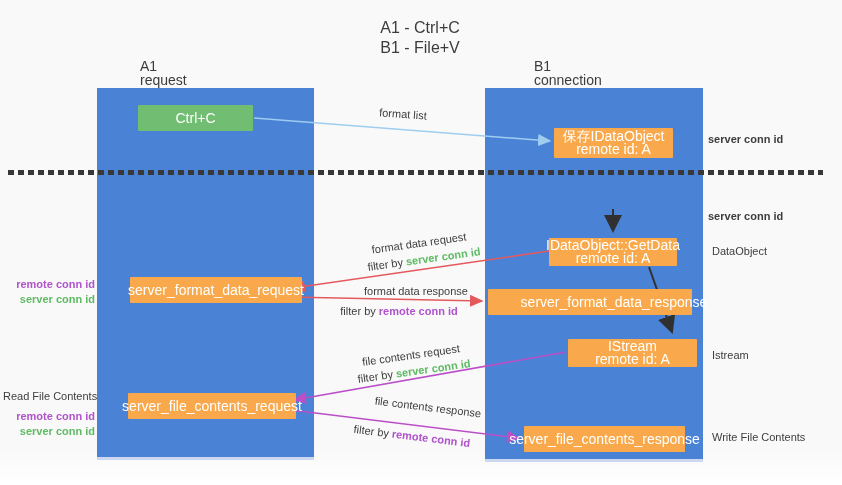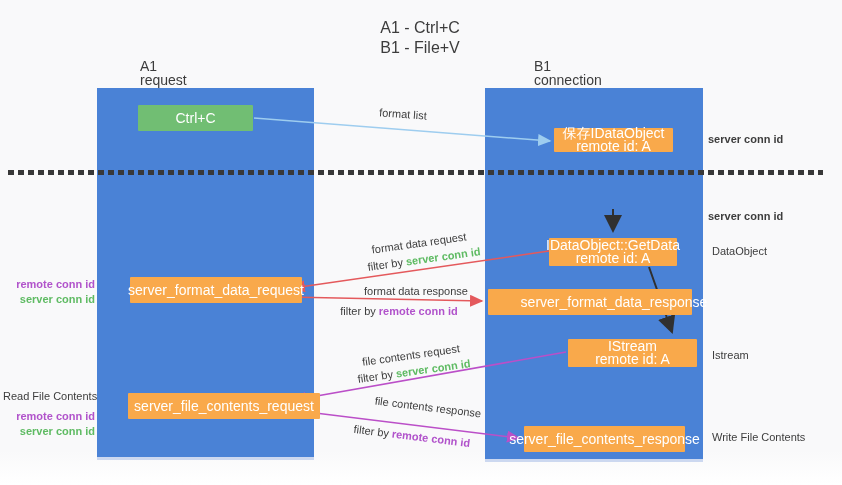--- a/index.html
+++ b/index.html
@@ -19,27 +19,27 @@
   .divider{position:absolute;left:8px;top:170px;width:815px;height:5px;
     background:repeating-linear-gradient(90deg,#383838 0,#383838 6px,transparent 6px,transparent 10px);}
 
   svg.arrows{position:absolute;left:0;top:0;pointer-events:none;}
 
   .node{position:absolute;display:flex;flex-direction:column;align-items:center;justify-content:center;
     color:#fff;font-size:14px;line-height:13px;text-align:center;border-radius:1px;}
   .node.green{background:#71be73;}
   .node.orange{background:#f9a94b;}
   #n-ctrlc{left:138px;top:105px;width:115px;height:26px;}
-  #n-save{left:554px;top:128px;width:119px;height:24px;}
+  #n-save{left:554px;top:128px;width:119px;height:30px;}
   #n-ctrlv{left:554px;top:181px;width:119px;height:26px;}
   #n-getdata{left:549px;top:238px;width:128px;height:28px;}
   #n-sfdreq{left:130px;top:277px;width:172px;height:26px;}
   #n-sfdresp{left:488px;top:289px;width:156px;height:26px;padding-left:48px;}
   #n-istream{left:568px;top:339px;width:129px;height:28px;}
-  #n-sfcreq{left:128px;top:393px;width:192px;height:26px;}
+  #n-sfcreq{left:128px;top:393px;width:168px;height:26px;}
   #n-sfcresp{left:524px;top:426px;width:161px;height:26px;}
 
   .elabel{position:absolute;font-size:11px;color:#3d3d3d;white-space:nowrap;transform:translate(-50%,-50%);}
   .tilt-up{transform:translate(-50%,-50%) rotate(-8deg);}
   .tilt-dn{transform:translate(-50%,-50%) rotate(7deg);}
   .tilt-sm{transform:translate(-50%,-50%) rotate(4deg);}
   #l-formatlist{left:403px;top:114px;}
   #l-fdr{left:419px;top:243px;}
   #l-filter1{left:424px;top:259px;}
   #l-fdresp{left:416px;top:291px;}

